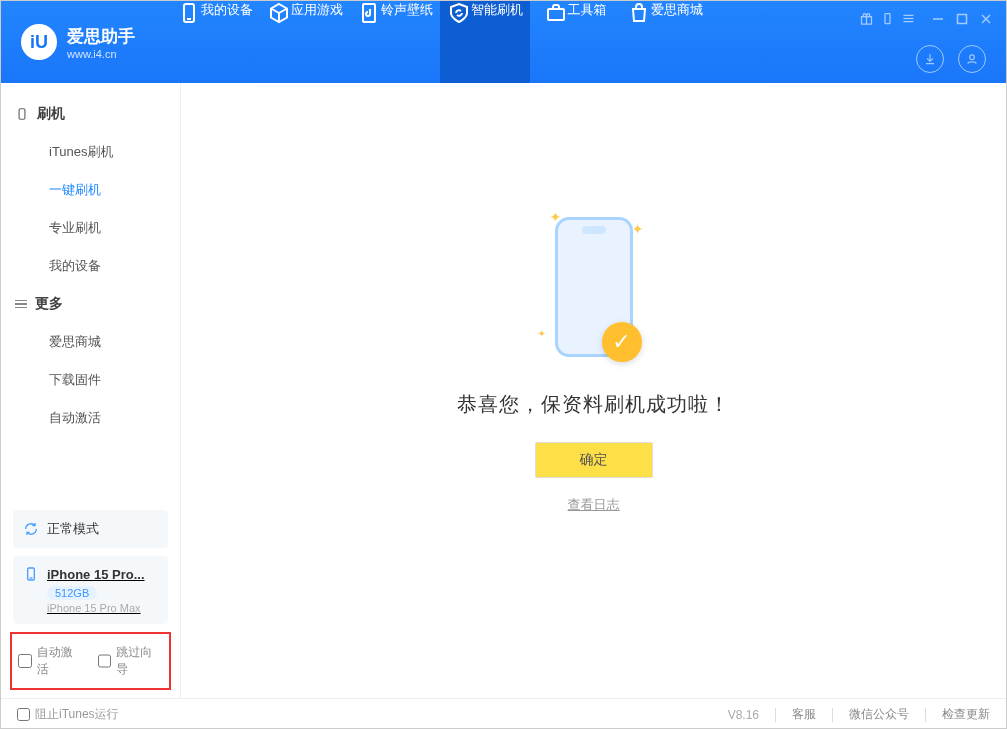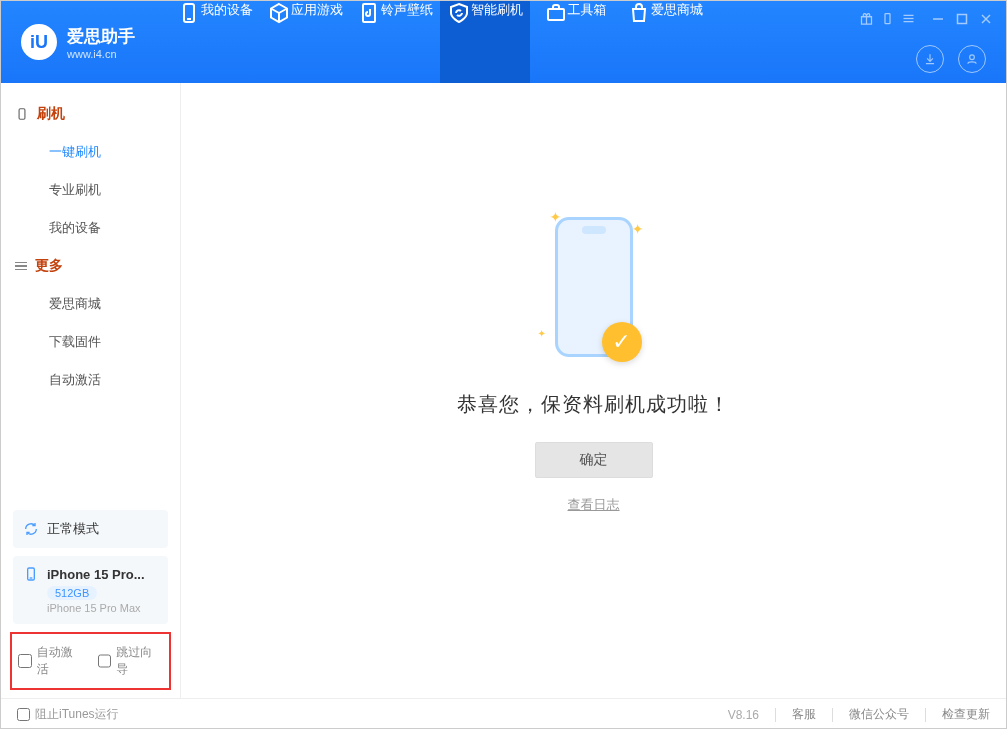--- a/index.html
+++ b/index.html
@@ -22,48 +22,48 @@
     .header-right .winctl { display: flex; gap: 12px; margin-left: 10px; }
     .header-right svg { opacity: 0.85; }
     .header-icons-bottom { position: absolute; right: 20px; bottom: 10px; display: flex; gap: 14px; }
     .circ-btn { width: 28px; height: 28px; border: 1.5px solid #9fc8ff; border-radius: 50%; display: flex; align-items: center; justify-content: center; cursor: pointer; }
     
     
     .body { display: flex; height: calc(729px - 82px - 32px); }
     
     
     .sidebar { width: 180px; border-right: 1px solid #eee; display: flex; flex-direction: column; padding-top: 12px; }
-    .side-section-header { display: flex; align-items: center; padding: 10px 14px; color: #c2410c; font-size: 14px; font-weight: bold; gap: 8px; cursor: pointer; }
+    .side-section-header { display: flex; align-items: center; padding: 10px 14px; color: #404040; font-size: 14px; font-weight: bold; gap: 8px; cursor: pointer; }
     .side-item { padding: 10px 14px 10px 48px; font-size: 13px; color: #555; cursor: pointer; }
     .side-item.active { color: #1e88ff; }
     
     .sidebar-bottom { margin-top: auto; }
     .mode-card, .device-card { margin: 8px 12px; background: #f5f8fb; border-radius: 4px; padding: 10px; }
     .mode-card { display: flex; align-items: center; gap: 8px; font-size: 13px; color: #333; cursor: pointer; }
     .mode-card .refresh-icon { color: #4a9dff; }
-    .device-card { cursor: pointer; }
+    .device-card { cursor: pointer; text-decoration: underline; }
     .device-card .dev-row { display: flex; align-items: center; gap: 8px; }
     .device-card .dev-name { font-weight: bold; color: #333; font-size: 13px; }
     .badge { display: inline-block; background: #e6f2ff; color: #3d95ff; border-radius: 9px; padding: 1px 8px; font-size: 11px; margin: 4px 0 2px 24px; }
     .device-card .dev-full { color: #aaa; font-size: 11px; margin-left: 24px; }
     
     .red-box { margin: 6px 9px 8px 9px; border: 2px solid #e33; padding: 10px 6px; display: flex; gap: 14px; }
     .red-box label { display: flex; align-items: center; gap: 5px; font-size: 12px; color: #888; cursor: pointer; }
     .red-box input[type=checkbox] { width: 14px; height: 14px; }
     
     
     .main { flex: 1; display: flex; flex-direction: column; align-items: center; justify-content: center; padding-bottom: 60px; }
     .phone-illus { width: 100px; height: 160px; position: relative; margin-bottom: 24px; }
     .sparkle { position: absolute; color: #ffc94a; font-size: 14px; }
     .phone-body { width: 78px; height: 140px; border: 3px solid #a9d4ff; border-radius: 14px; background: #e8f3ff; position: relative; margin: 10px auto 0; }
     .phone-body:before { content: ""; position: absolute; top: 6px; left: 50%; transform: translateX(-50%); width: 24px; height: 8px; background: #cfe6ff; border-radius: 4px; }
     .check-badge { position: absolute; bottom: -8px; right: -12px; width: 40px; height: 40px; background: #ffbf2e; border-radius: 50%; display: flex; align-items: center; justify-content: center; color: #fff; font-size: 22px; box-shadow: 0 2px 6px rgba(0,0,0,0.15); }
     
     .success-text { font-size: 20px; color: #333; margin-bottom: 24px; letter-spacing: 1px; }
-    .confirm-btn { border: 1px solid #ddd; background: #e5e5e5; padding: 8px 44px; font-size: 14px; color: #555; cursor: pointer; border-radius: 2px; margin-bottom: 18px; }
+    .confirm-btn { border: 1px solid #ddd; background: #fde047; padding: 8px 44px; font-size: 14px; color: #555; cursor: pointer; border-radius: 2px; margin-bottom: 18px; }
     .log-link { font-size: 13px; color: #999; text-decoration: underline; cursor: pointer; }
     
     
     .footer { height: 32px; border-top: 1px solid #eee; display: flex; align-items: center; padding: 0 16px; font-size: 12px; color: #999; gap: 48px; }
     .footer label { display: flex; align-items: center; gap: 5px; cursor: pointer; }
     .footer-right { margin-left: auto; display: flex; align-items: center; gap: 16px; }
     .footer-right .ver { color: #aaa; }
     .footer-right .link { color: #888; cursor: pointer; }
     .footer-right .sep { width: 1px; height: 14px; background: #ddd; }
     
@@ -171,20 +171,21 @@
 
 <div class="body">
 
   <div class="sidebar">
     <div class="side-section-header">
       <svg width="14" height="14" viewBox="0 0 24 24" fill="none" stroke="#666" stroke-width="2">
           <rect x="7" y="3" width="10" height="18" rx="2"></rect>
         </svg>
       <span>刷机</span>
     </div>
+    <div class="side-item">iTunes刷机</div>
     <div class="side-item active">一键刷机</div>
     <div class="side-item">专业刷机</div>
     <div class="side-item">我的设备</div>
 
     <div class="side-section-header">
       <div class="hamburger">
           <span></span>
           <span></span>
           <span></span>
         </div>

